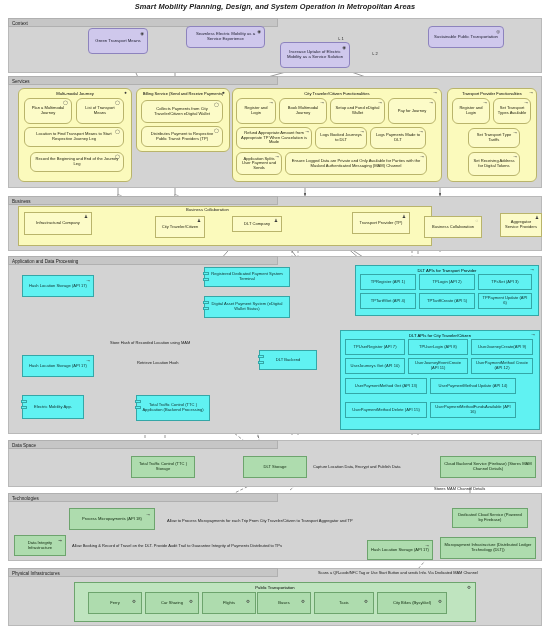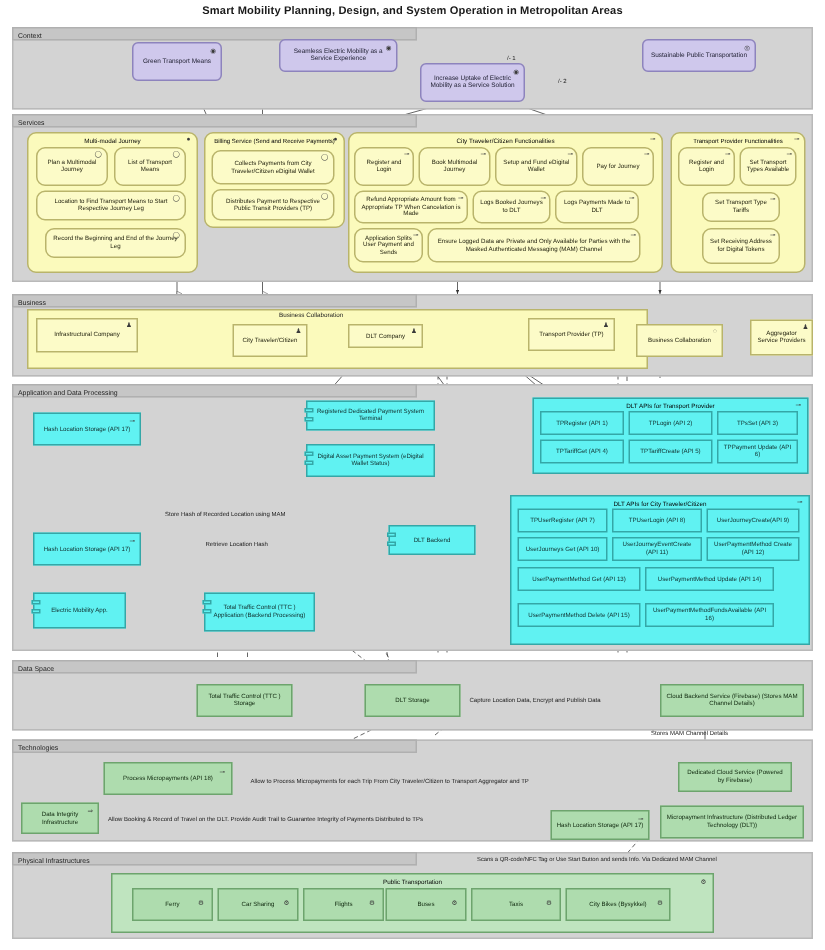--- a/index.html
+++ b/index.html
@@ -1,18 +1,18 @@
 <!DOCTYPE html>
 <html><head>
 <meta charset="utf-8">
 <style>
   html,body{margin:0;padding:0;background:#ffffff;}
   body{width:550px;height:633px;position:relative;font-family:"Liberation Sans",sans-serif;overflow:hidden;}
   #canvas{position:absolute;left:0;top:0;width:550px;height:633px;}
-  .title{position:absolute;left:0;top:2px;width:550px;text-align:center;font-size:7.4px;font-weight:bold;color:#1a1a1a;letter-spacing:.1px;}
+  .title{position:absolute;left:0;top:2px;width:550px;text-align:center;font-size:7.4px;font-weight:bold;color:#1a1a1a;letter-spacing:.1px;font-style:italic;}
 
   
   .layer{position:absolute;background:#d3d3d3;border:1px solid #b9b9b9;box-sizing:border-box;}
   .layer-tab{position:absolute;background:#c6c6c6;border:1px solid #b0b0b0;box-sizing:border-box;height:9px;font-size:4.6px;color:#222;padding:1.5px 0 0 3px;box-sizing:border-box;white-space:nowrap;}
 
   
   .node{position:absolute;box-sizing:border-box;display:flex;align-items:center;justify-content:center;text-align:center;line-height:1.12;}
   .node .lbl{display:block;padding:0 3px;}
 
   .motiv{background:#cfc8ec;border:1px solid #8d83bd;border-radius:4px;font-size:4.3px;color:#1c1c2e;}

